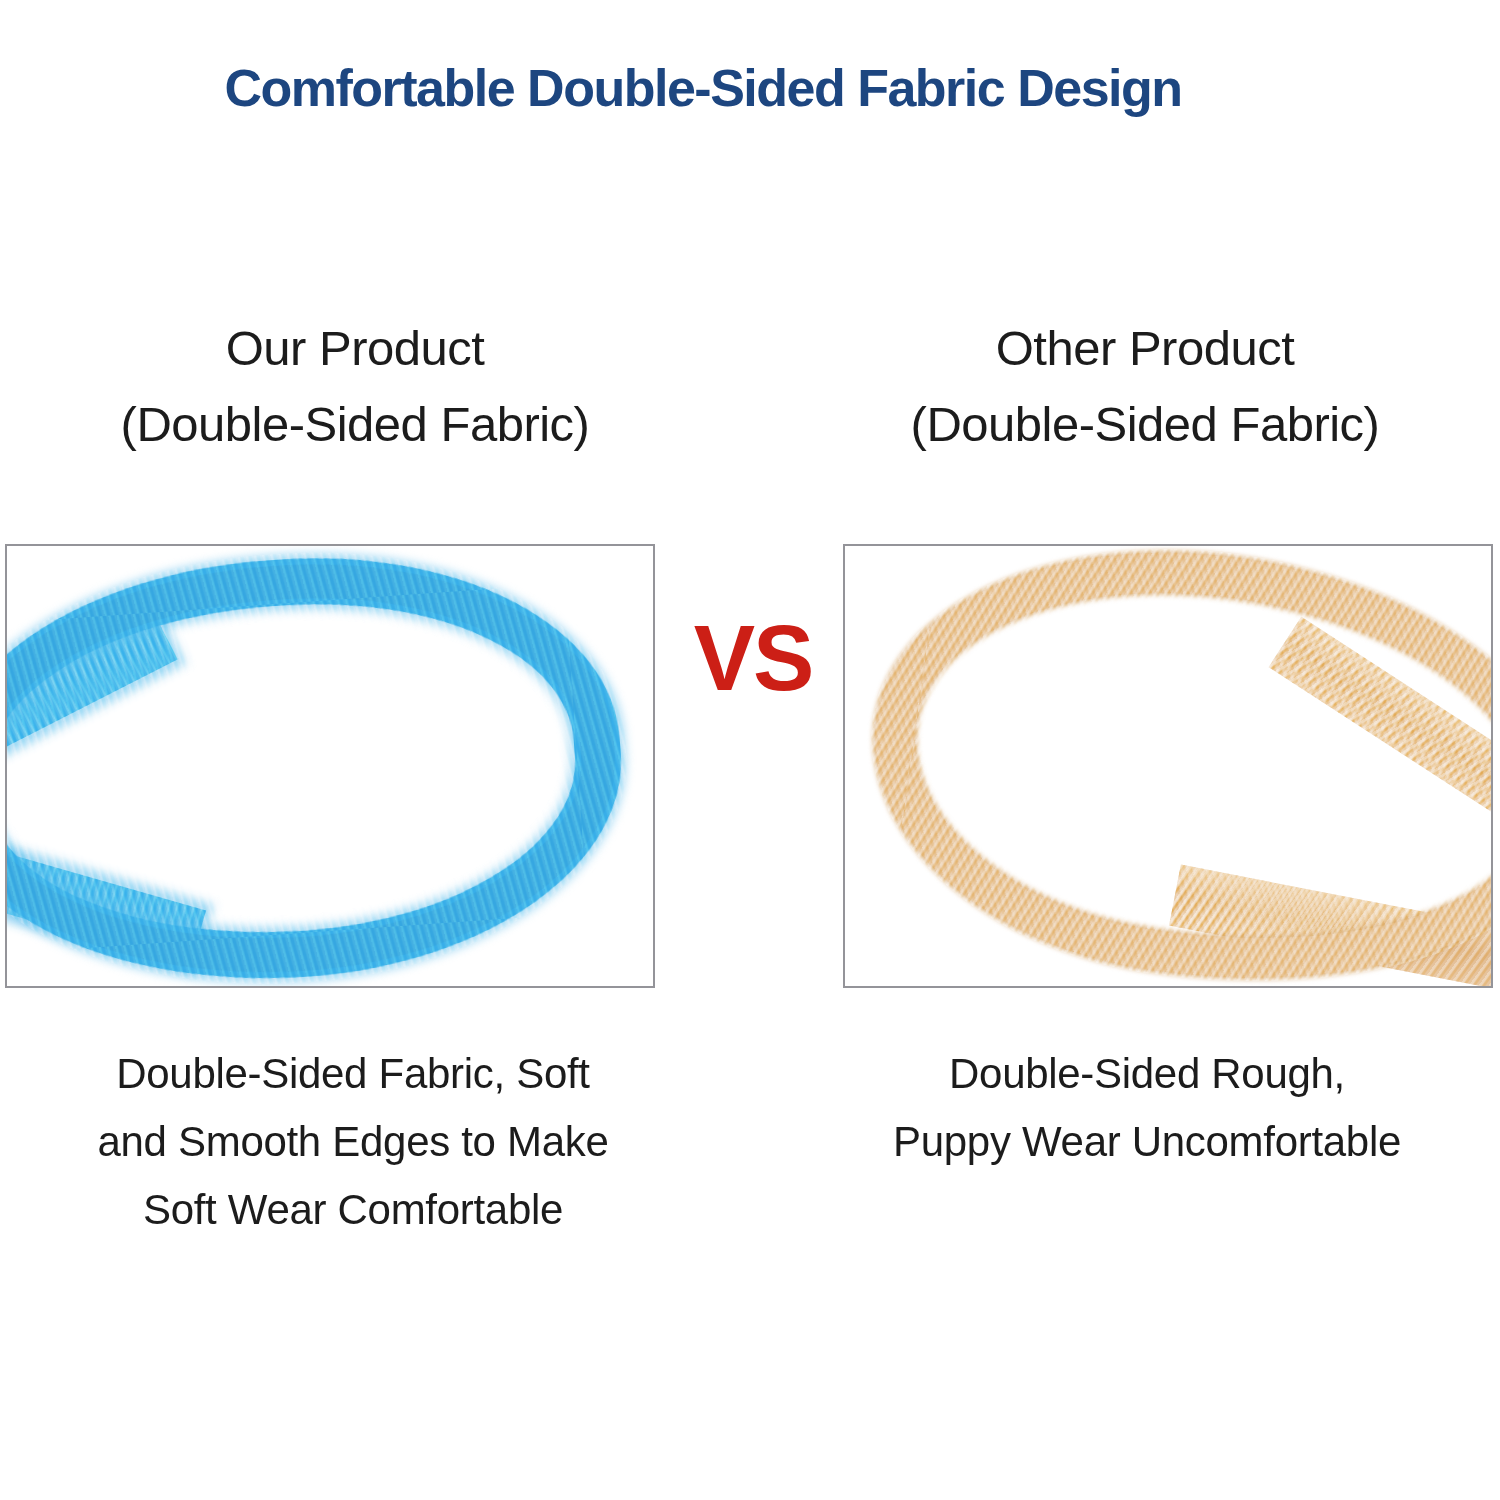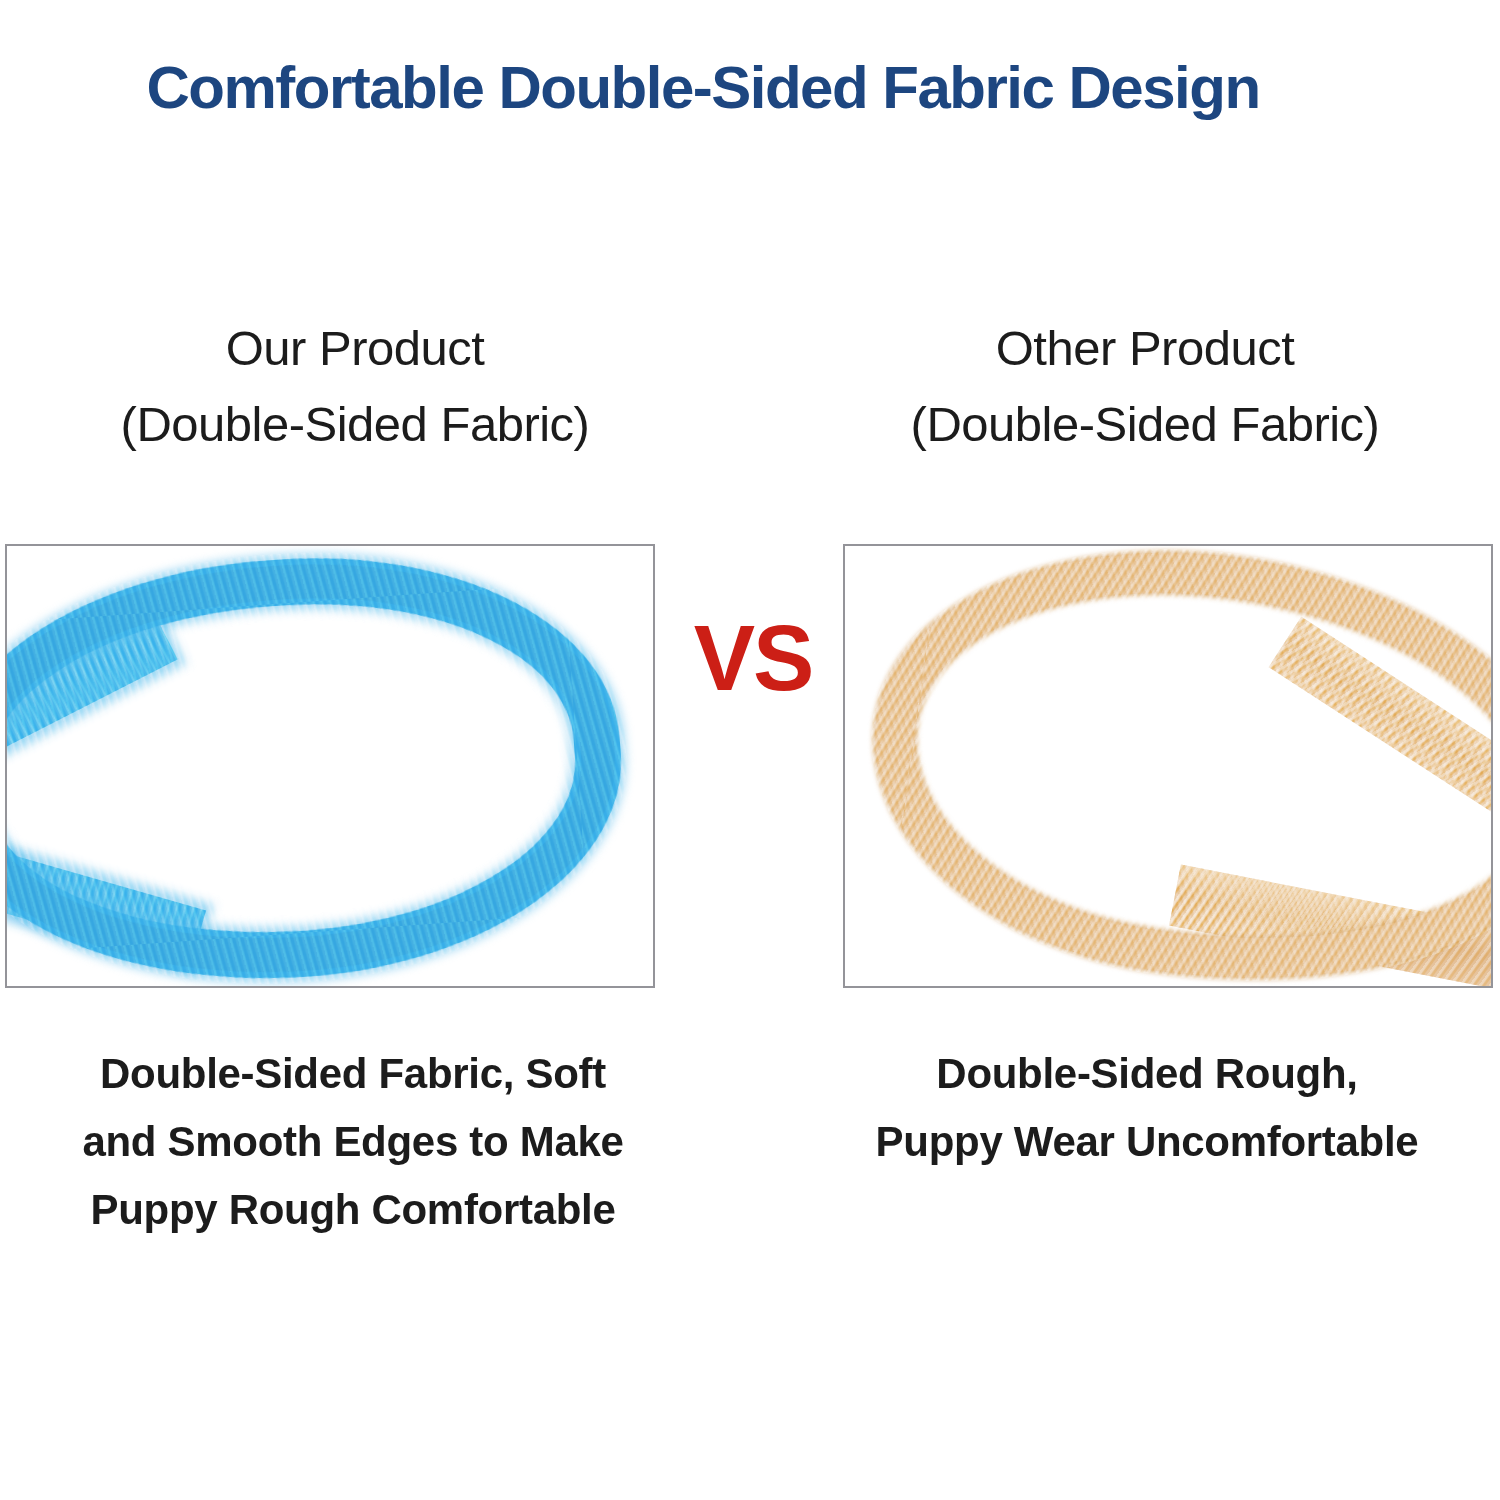--- a/index.html
+++ b/index.html
@@ -16,21 +16,21 @@
   }
 
   
   #page-title {
     position: absolute;
     left: 0;
     top: 44px;
     width: 1406px;
     text-align: center;
     font-family: "Liberation Sans", sans-serif;
-    font-size: 60px;
+    font-size: 52px;
     font-weight: 700;
     letter-spacing: -1.5px;
     line-height: 88px;
     white-space: nowrap;
     color: #1d4680;
   }
 
   
   .compare-row {
     position: absolute;
@@ -282,21 +282,21 @@
   }
 
   
   .caption {
     position: absolute;
     top: 1020px;
     width: 700px;
     text-align: center;
     color: #1c1c1c;
     font-family: "Liberation Sans", sans-serif;
-    font-weight: 700;
+    font-weight: 400;
     font-size: 42px;
     line-height: 68px;
     letter-spacing: -0.3px;
     white-space: nowrap;
   }
   .caption-left  { left: 3px;   }
   .caption-right { left: 797px; }
   .caption span { display: block; }
 </style>
 </head>
@@ -355,21 +355,21 @@
       <div class="tan-weave"></div>
 
     </div>
   </div>
 
   <div id="vs-badge">VS</div>
 
   <div class="caption caption-left">
     <span>Double-Sided Fabric, Soft</span>
     <span>and Smooth Edges to Make</span>
-    <span>Puppy Rough Comfortable</span>
+    <span>Soft Wear Comfortable</span>
   </div>
 
   <div class="caption caption-right">
     <span>Double-Sided Rough,</span>
     <span>Puppy Wear Uncomfortable</span>
   </div>
 
 </div>
 
 </body></html>

